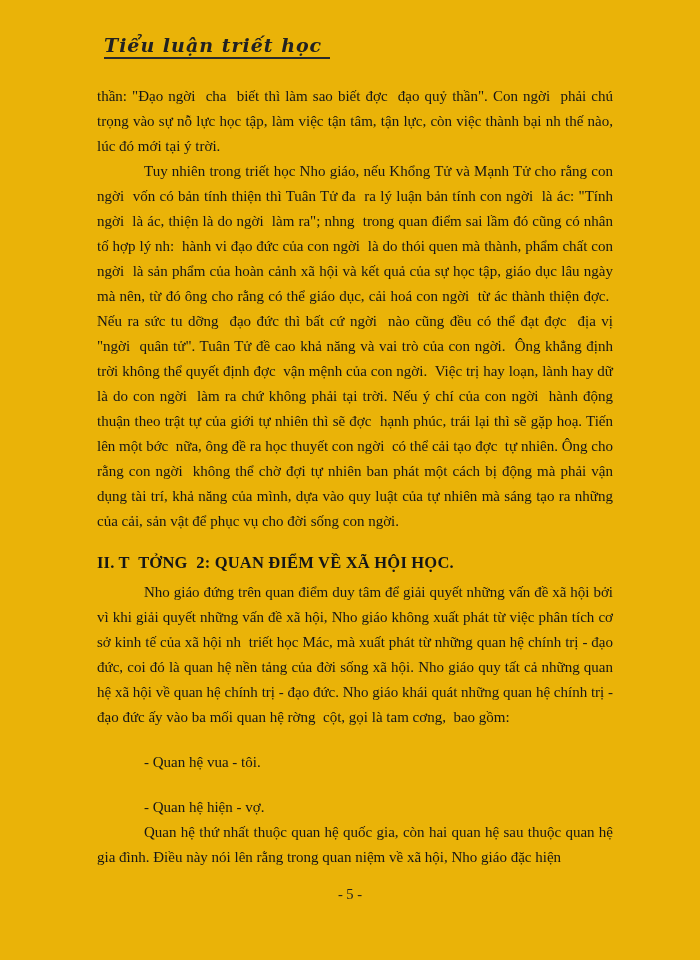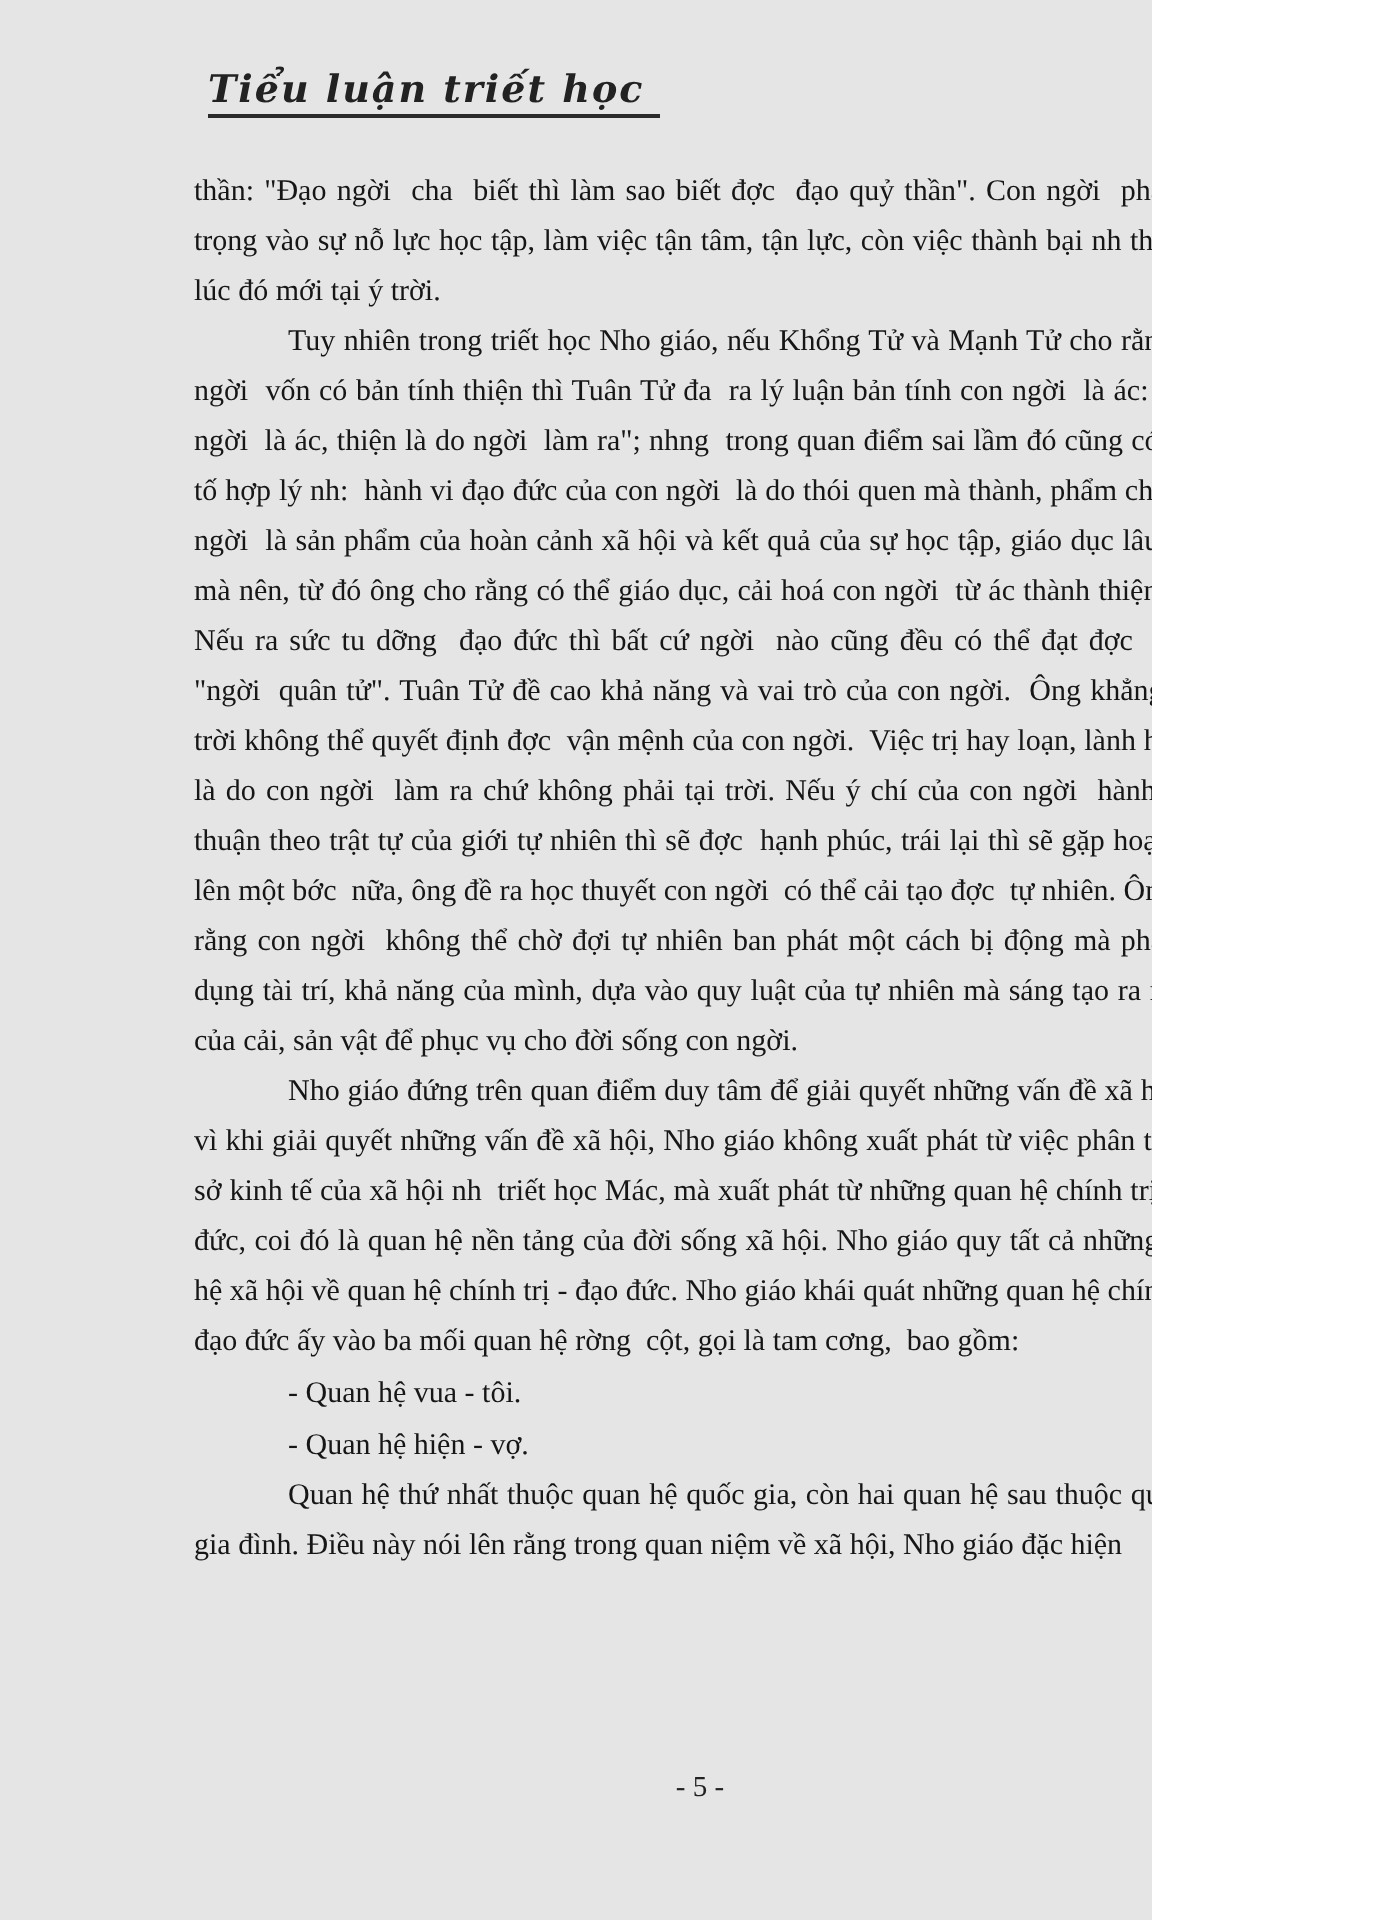--- a/index.html
+++ b/index.html
@@ -1,19 +1,19 @@
 <!DOCTYPE html>
 <html><head>
 <meta charset="utf-8">
 <style>
   html, body { margin:0; padding:0; background:#ffffff; }
   .page {
     position:relative;
-    width:576px; height:960px;
-    background:#e5e5e5;
+    width:700px; height:960px;
+    background:#eab308;
     color:#161616;
     font-family:"Liberation Serif","DejaVu Serif",serif;
     overflow:hidden;
   }
   .doc-header {
     position:absolute;
     left:104px; top:34px;
     font-family:"DejaVu Serif",serif;
     font-style:italic;
     font-weight:bold;
@@ -35,21 +35,21 @@
   .p.first { text-indent:0; }
   .heading {
     font-size:16.5px;
     font-weight:bold;
     text-align:left;
     text-indent:0;
     margin:16px 0 5px 0;
     letter-spacing:0.2px;
   }
   .list { margin:0; }
-  .list-item { padding-left:47px; line-height:26px; }
+  .list-item { padding-left:47px; line-height:26px;margin-top:19px; }
   .footer {
     position:absolute;
     left:0; top:886px;
     width:700px;
     text-align:center;
     font-size:14.5px;
     color:#222;
   }
 </style>
 </head>
@@ -59,20 +59,21 @@
 
   <div class="doc-header">Tiểu luận triết học</div>
 
   <div class="content">
 
     <p class="p first">thần: "Đạo ngời&nbsp; cha&nbsp; biết thì làm sao biết đợc&nbsp; đạo quỷ thần". Con ngời&nbsp; phải chú trọng vào sự nỗ lực học tập, làm việc tận tâm, tận lực, còn việc thành bại nh thế nào, lúc đó mới tại ý trời.</p>
 
     <p class="p">Tuy nhiên trong triết học Nho giáo, nếu Khổng Tử và Mạnh Tử cho rằng con ngời&nbsp; vốn có bản tính thiện thì Tuân Tử đa&nbsp; ra lý luận bản tính con ngời&nbsp; là ác: "Tính ngời&nbsp; là ác, thiện là do ngời&nbsp; làm ra"; nhng&nbsp; trong quan điểm sai lầm đó cũng có nhân tố hợp lý nh:&nbsp; hành vi đạo đức của con ngời&nbsp; là do thói quen mà thành, phẩm chất con ngời&nbsp; là sản phẩm của hoàn cảnh xã hội và kết quả của sự học tập, giáo dục lâu ngày mà nên, từ đó ông cho rằng có thể giáo dục, cải hoá con ngời&nbsp; từ ác thành thiện đợc.&nbsp; Nếu ra sức tu dỡng&nbsp; đạo đức thì bất cứ ngời&nbsp; nào cũng đều có thể đạt đợc&nbsp; địa vị "ngời&nbsp; quân tử". Tuân Tử đề cao khả năng và vai trò của con ngời.&nbsp; Ông khẳng định trời không thể quyết định đợc&nbsp; vận mệnh của con ngời.&nbsp; Việc trị hay loạn, lành hay dữ là do con ngời&nbsp; làm ra chứ không phải tại trời. Nếu ý chí của con ngời&nbsp; hành động thuận theo trật tự của giới tự nhiên thì sẽ đợc&nbsp; hạnh phúc, trái lại thì sẽ gặp hoạ. Tiến lên một bớc&nbsp; nữa, ông đề ra học thuyết con ngời&nbsp; có thể cải tạo đợc&nbsp; tự nhiên. Ông cho rằng con ngời&nbsp; không thể chờ đợi tự nhiên ban phát một cách bị động mà phải vận dụng tài trí, khả năng của mình, dựa vào quy luật của tự nhiên mà sáng tạo ra những của cải, sản vật để phục vụ cho đời sống con ngời.</p>
 
 
+    <h2 class="heading">II. T&nbsp; TỞNG&nbsp; 2: QUAN ĐIỂM VỀ XÃ HỘI HỌC.</h2>
 
     <p class="p">Nho giáo đứng trên quan điểm duy tâm để giải quyết những vấn đề xã hội bởi vì khi giải quyết những vấn đề xã hội, Nho giáo không xuất phát từ việc phân tích cơ sở kinh tế của xã hội nh&nbsp; triết học Mác, mà xuất phát từ những quan hệ chính trị - đạo đức, coi đó là quan hệ nền tảng của đời sống xã hội. Nho giáo quy tất cả những quan hệ xã hội về quan hệ chính trị - đạo đức. Nho giáo khái quát những quan hệ chính trị - đạo đức ấy vào ba mối quan hệ rờng&nbsp; cột, gọi là tam cơng,&nbsp; bao gồm:</p>
 
     <div class="list">
       <div class="list-item">- Quan hệ vua - tôi.</div>
       <div class="list-item">- Quan hệ hiện - vợ.</div>
     </div>
 
     <p class="p">Quan hệ thứ nhất thuộc quan hệ quốc gia, còn hai quan hệ sau thuộc quan hệ gia đình. Điều này nói lên rằng trong quan niệm về xã hội, Nho giáo đặc hiện</p>
 

